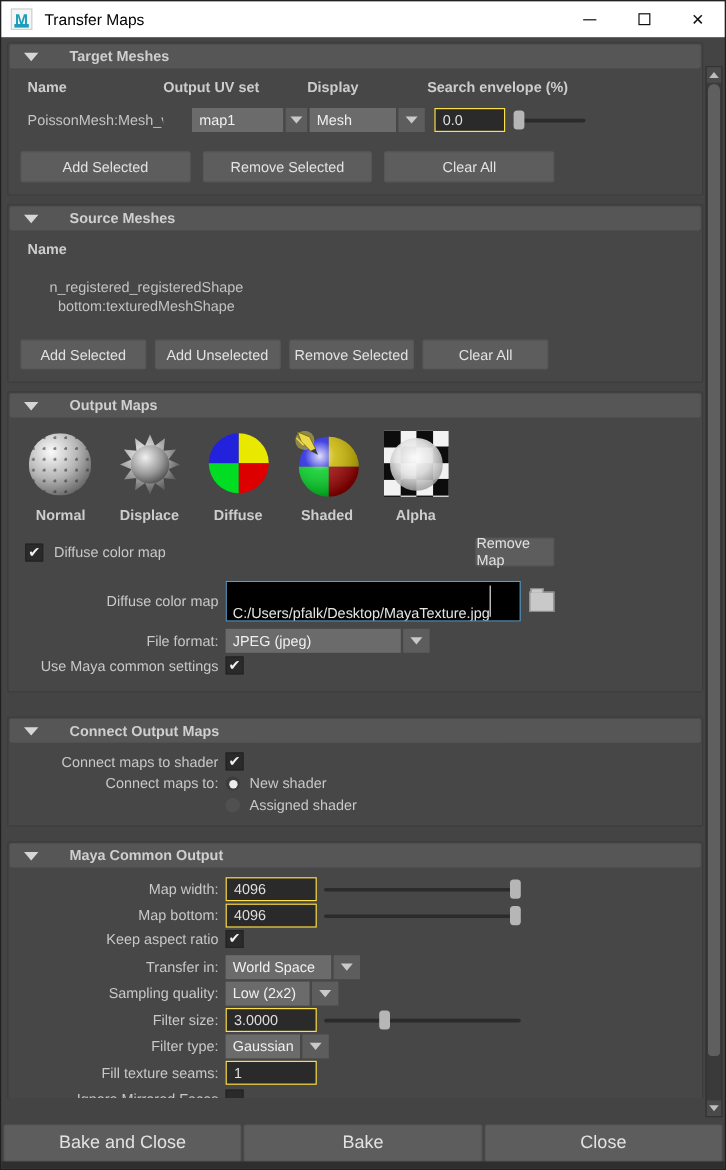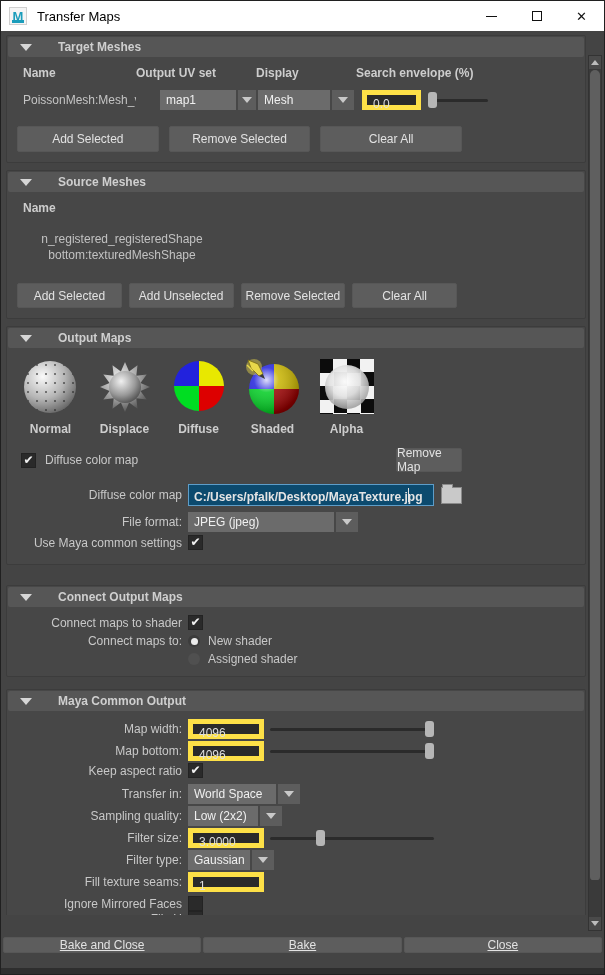--- a/index.html
+++ b/index.html
@@ -93,21 +93,21 @@
   }
   .dd-arrow {
     width:22px; height:20px; background:#5d5d5d; margin-left:2px;
     display:flex; align-items:center; justify-content:center;
   }
   .dd-tri { width:0; height:0; border-left:5px solid transparent; border-right:5px solid transparent; border-top:6px solid #c9c9c9; }
 
   
   .dinput {
     background:#2a2a2a; color:#dfdfdf; height:20px; line-height:18px;
-    padding:0 6px; border:5px solid #fde047;
+    padding:0 6px; border:1px solid #fde047;
   }
 
   
   .slider { position:relative; height:16px; }
   .sl-track { position:absolute; left:0; right:0; top:7px; height:3px; background:#2b2b2b; border-radius:2px; }
   .sl-handle { position:absolute; top:0; width:9px; height:16px; background:#b6b6b6; border-radius:3px; }
 
   
   .cb {
     width:15px; height:15px; background:#2a2a2a; border:1px solid #232323;
@@ -150,40 +150,40 @@
   .alpha-sphere {
     position:absolute; left:5px; top:6px; width:44px; height:44px; border-radius:50%;
     background: radial-gradient(circle at 45% 38%, rgba(255,255,255,.98), rgba(228,228,228,.95) 40%, rgba(150,150,150,.88) 78%, rgba(110,110,110,.8));
   }
 
   .cb-row { display:flex; align-items:center; padding:12px 10px 0 14px; }
   .cb-row .cb { margin-right:9px; }
   .remove-map { margin-left:auto; width:66px; flex:none; height:24px; }
 
   .path-field {
-    width:246px; height:22px; background:#0c4a6e; color:#e4e4e4;
-    border:1px solid #5e9dc8; line-height:20px; padding:2px 5px;
-    white-space:nowrap; overflow:hidden; position:relative;font-weight:bold;
+    width:246px; height:22px; background:#000000; color:#e4e4e4;
+    border:1px solid #5e9dc8; line-height:20px; padding:16px 5px;
+    white-space:nowrap; overflow:hidden; position:relative;
   }
   .path-field::after { content:""; position:absolute; right:24px; top:3px; bottom:3px; border-left:1px solid #e4e4e4; }
   .folder-btn { width:21px; height:17px; margin-left:7px; position:relative; background:#c9c9c9; border:1px solid #8a8a8a; }
   .folder-btn::before {
     content:""; position:absolute; top:-4px; left:0; width:9px; height:3px;
     background:#c9c9c9; border:1px solid #8a8a8a; border-bottom:none;
   }
 
   
   .radio-label { margin-left:8px; color:#c8c8c8; }
 
   
   svg { display:block; }
 
   
   .footer { position:absolute; left:0; right:0; bottom:6px; height:31px; display:flex; gap:2px; padding:0 2px; }
-  .footer .btn { height:16px; font-size:12px;text-decoration:underline; }
+  .footer .btn { height:31px; font-size:15px; }
   .bottom-strip { position:absolute; left:0; right:0; bottom:0; height:6px; background:#2e2e2e; }
 </style>
 </head>
 <body>
 
 <div class="window">
 
   <div class="titlebar">
     <div class="maya-icon">M</div>
     <div class="title-text">Transfer Maps</div>

